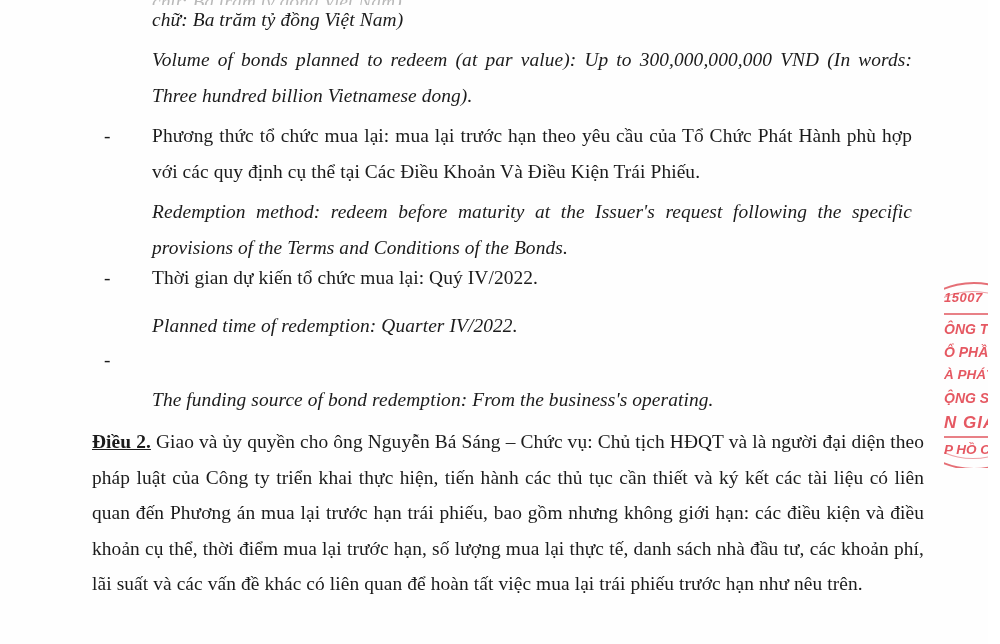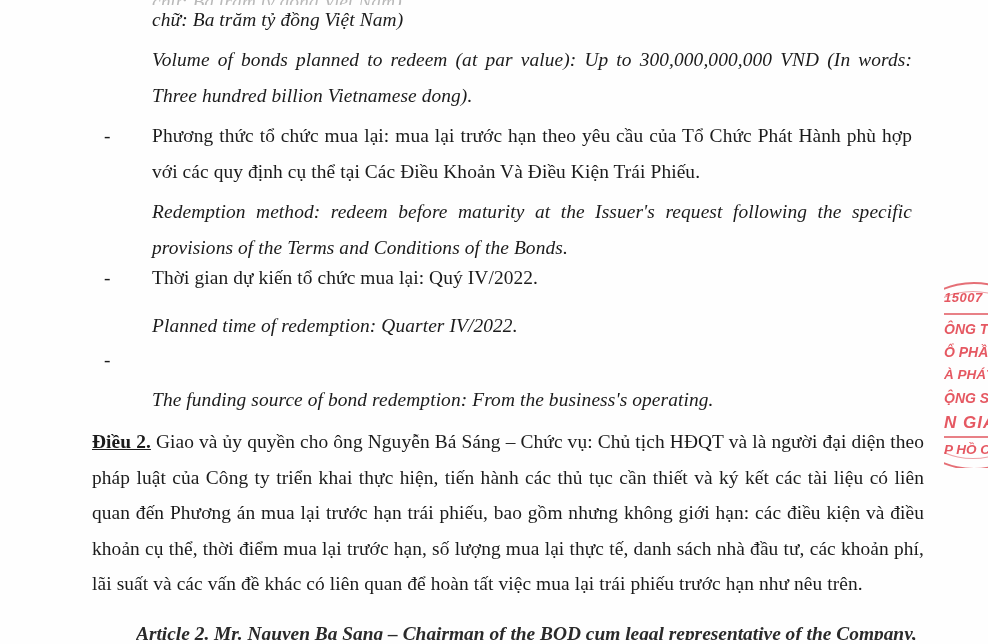--- a/index.html
+++ b/index.html
@@ -164,21 +164,20 @@
   <div class="body-text en" style="top: 300px; margin-top: 8px;">Planned time of redemption: Quarter IV/2022.</div>
 
   <div class="dash" style="top: 342px;">-</div>
 
   <div class="body-text en" style="top: 382px;">The funding source of bond redemption: From the business's operating.</div>
 
   <div class="body-text vn indent-full" style="top: 424px;">
     <span class="bold-ul">Điều 2.</span><span> Giao và ủy quyền cho ông Nguyễn Bá Sáng – Chức vụ: Chủ tịch HĐQT và là người đại diện theo pháp luật của Công ty triển khai thực hiện, tiến hành các thủ tục cần thiết và ký kết các tài liệu có liên quan đến Phương án mua lại trước hạn trái phiếu, bao gồm nhưng không giới hạn: các điều kiện và điều khoản cụ thể, thời điểm mua lại trước hạn, số lượng mua lại thực tế, danh sách nhà đầu tư, các khoản phí, lãi suất và các vấn đề khác có liên quan để hoàn tất việc mua lại trái phiếu trước hạn như nêu trên.</span>
   </div>
 
-  <div class="cut-bottom">Article 2. Mr. Nguyen Ba Sang – Chairman of the BOD cum legal representative of the Company,</div>
 
   <div class="stamp">
     <div class="stamp-ellipse"></div>
     <div class="stamp-ellipse inner"></div>
     <div class="stamp-sep a"></div>
     <div class="stamp-sep b"></div>
     <div class="stamp-line sl-top">15007</div>
     <div class="stamp-line sl-1">ÔNG TY</div>
     <div class="stamp-line sl-2">Ổ PHẦN</div>
     <div class="stamp-line sl-3">À PHÁT</div>

